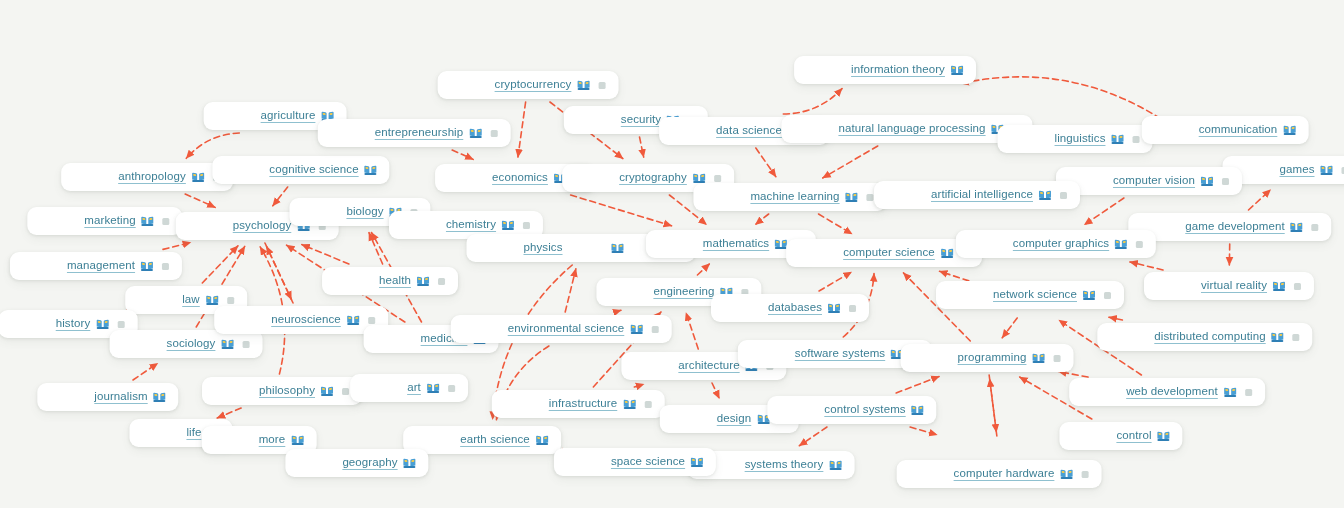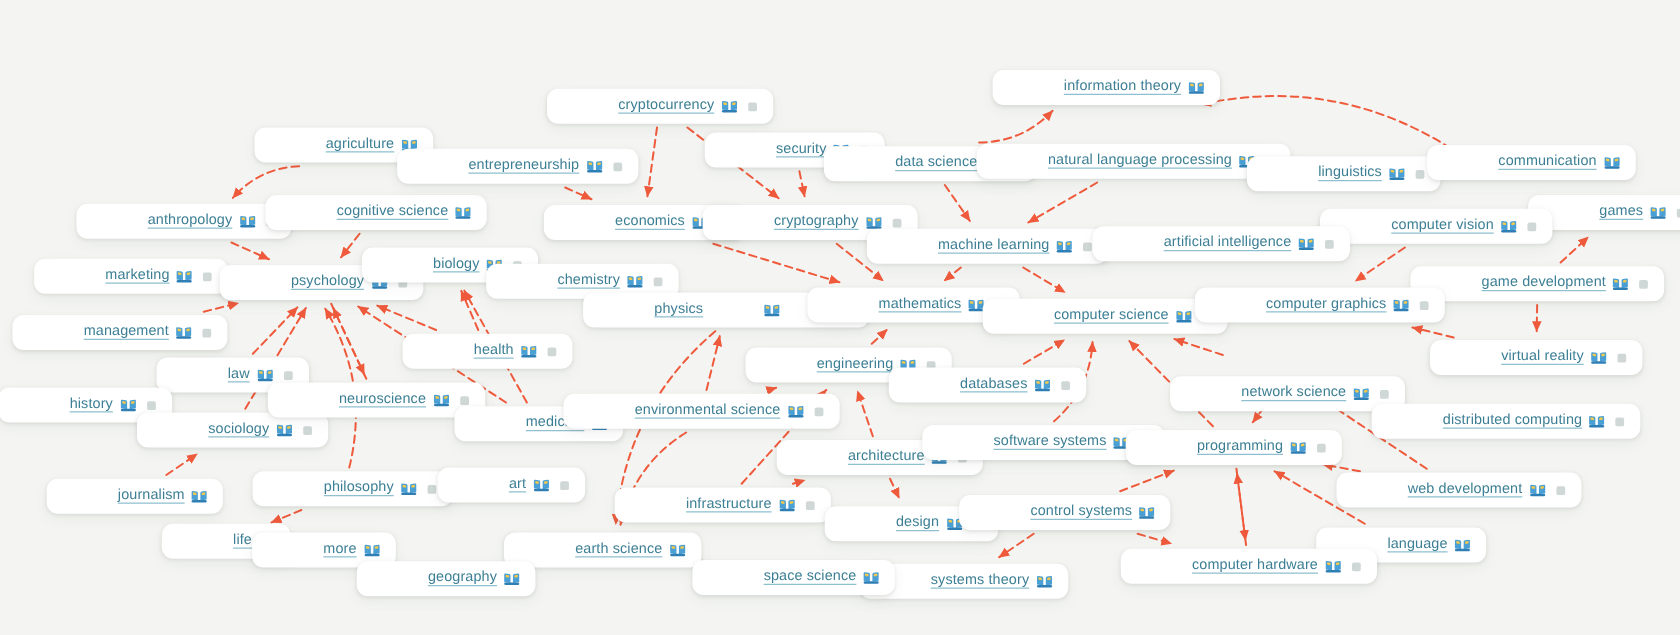--- a/index.html
+++ b/index.html
@@ -473,21 +473,21 @@
       </div>
       <div class="node" style="left: 790px; top: 308px;">
         <span class="node-label">databases</span>
         <span class="book-icon">
           <span class="pg l"></span>
           <span class="pg r"></span>
           <span class="base"></span>
         </span>
         <span class="flag-icon"></span>
       </div>
-      <div class="node" style="left: 1030px; top: 315px; justify-content: space-between;">
+      <div class="node" style="left: 1030px; top: 295px; justify-content: space-between;">
         <span class="node-label">network science</span>
         <span class="book-icon">
           <span class="pg l"></span>
           <span class="pg r"></span>
           <span class="base"></span>
         </span>
         <span class="flag-icon"></span>
       </div>
       <div class="node" style="left: 1205px; top: 337px;">
         <span class="node-label">distributed computing</span>
@@ -579,21 +579,21 @@
       <div class="node" style="left: 1167px; top: 392px;">
         <span class="node-label">web development</span>
         <span class="book-icon">
           <span class="pg l"></span>
           <span class="pg r"></span>
           <span class="base"></span>
         </span>
         <span class="flag-icon"></span>
       </div>
       <div class="node" style="left: 1121px; top: 436px;">
-        <span class="node-label">language</span>
+        <span class="node-label">control</span>
         <span class="book-icon">
           <span class="pg l"></span>
           <span class="pg r"></span>
           <span class="base"></span>
         </span>
       </div>
       <div class="node" style="left: 578px; top: 404px;">
         <span class="node-label">infrastructure</span>
         <span class="book-icon">
           <span class="pg l"></span>
@@ -612,21 +612,21 @@
         <span class="flag-icon"></span>
       </div>
       <div class="node" style="left: 852px; top: 410px;">
         <span class="node-label">control systems</span>
         <span class="book-icon">
           <span class="pg l"></span>
           <span class="pg r"></span>
           <span class="base"></span>
         </span>
       </div>
-      <div class="node" style="left: 999px; top: 453px;">
+      <div class="node" style="left: 999px; top: 474px;">
         <span class="node-label">computer hardware</span>
         <span class="book-icon">
           <span class="pg l"></span>
           <span class="pg r"></span>
           <span class="base"></span>
         </span>
         <span class="flag-icon"></span>
       </div>
       <div class="node" style="left: 771px; top: 465px;">
         <span class="node-label">systems theory</span>

